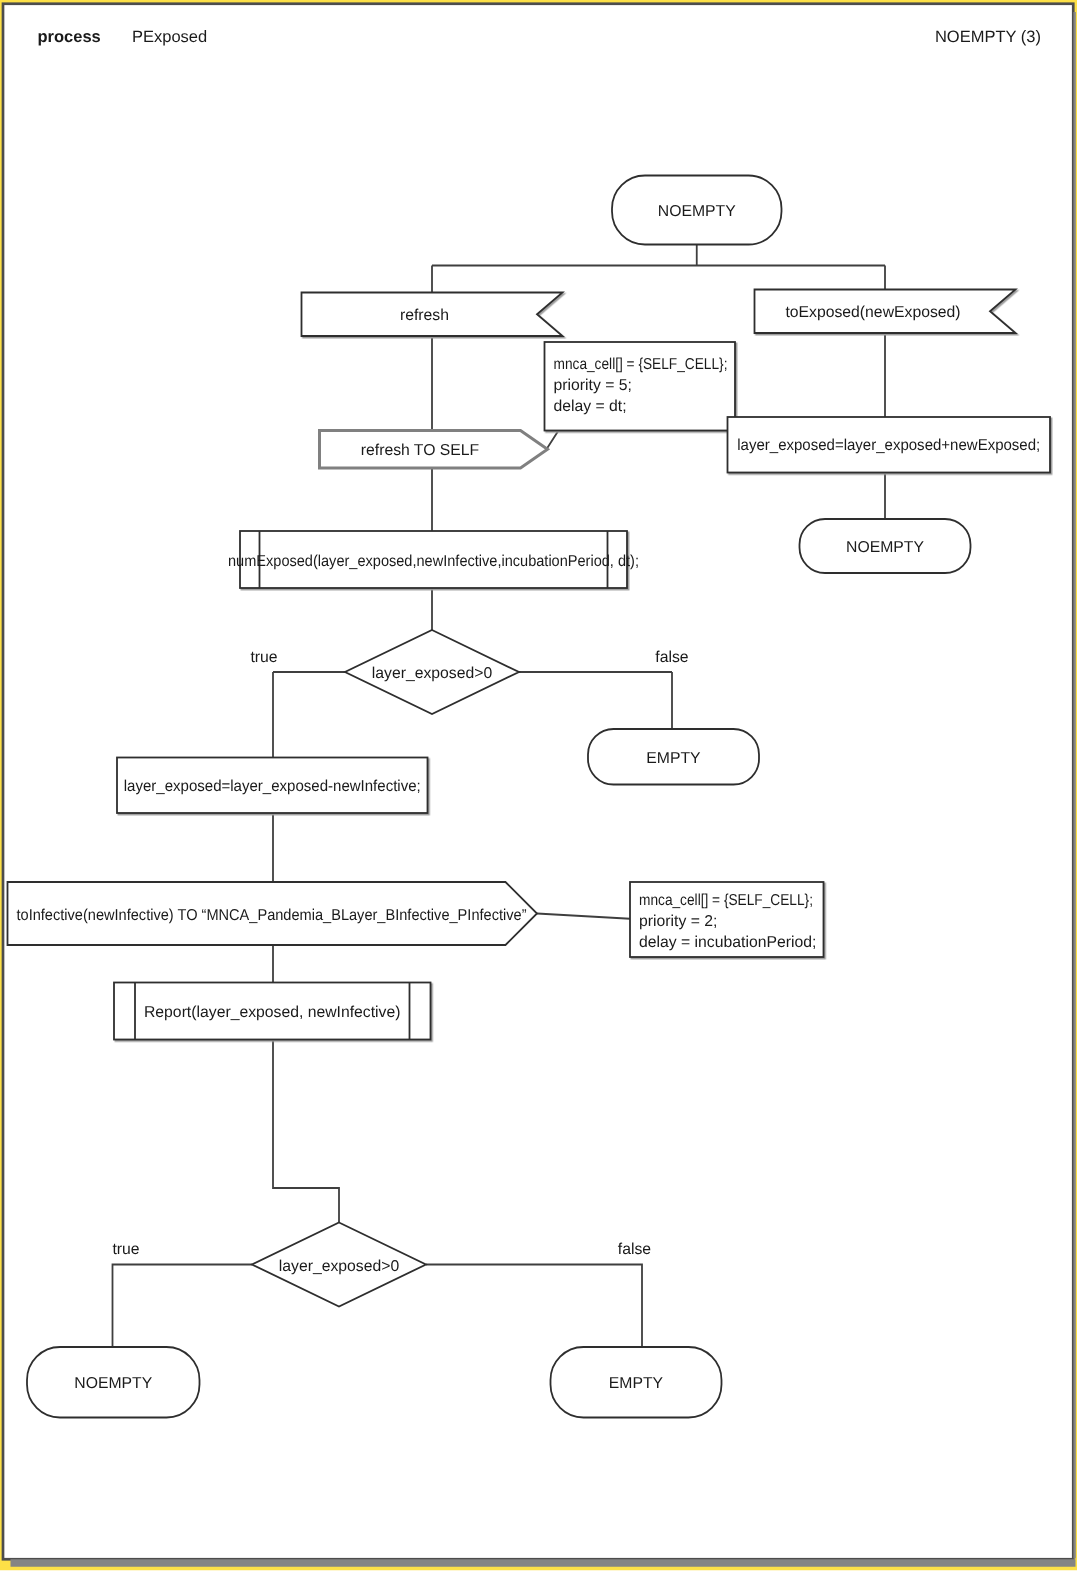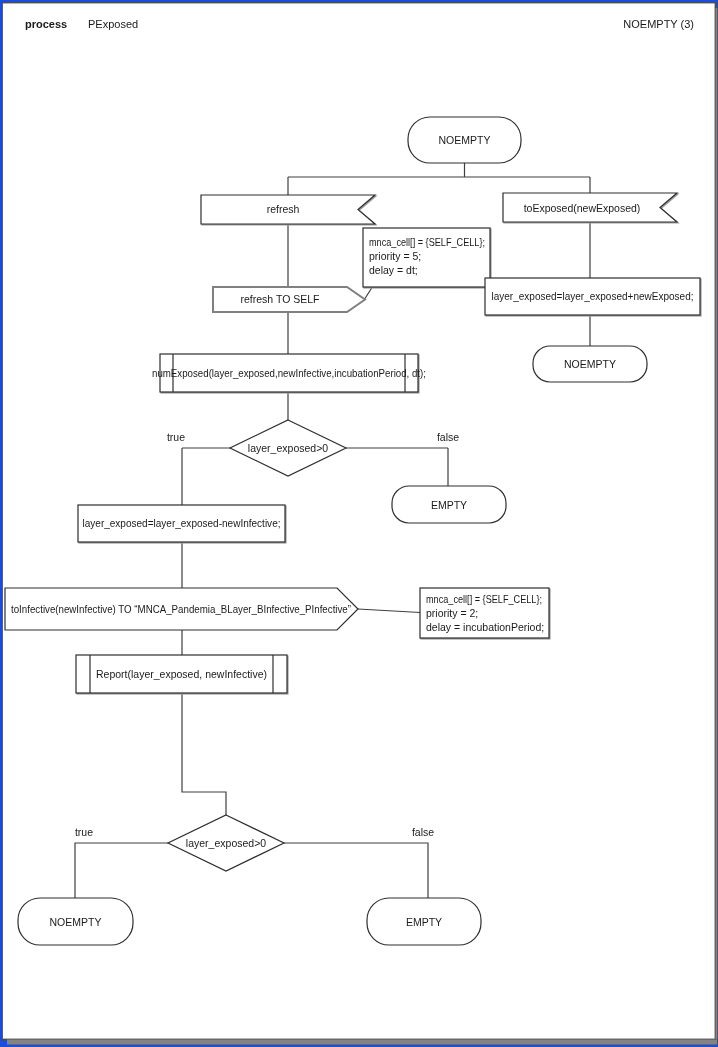--- a/index.html
+++ b/index.html
@@ -1,16 +1,16 @@
 <!DOCTYPE html>
 <html><head>
 <meta charset="utf-8">
 <style>
   html,body{margin:0;padding:0;background:#ffffff;}
-  .stage{position:relative;width:718px;height:1047px;background:#1d4ed8;overflow:hidden;
+  .stage{position:relative;width:718px;height:1047px;background:#fde047;overflow:hidden;
          font-family:"Liberation Sans",sans-serif;}
   svg text{font-family:"Liberation Sans",sans-serif;fill:#1a1a1a;font-size:10.5px;}
   svg .hdr{font-size:11px;}
   svg .hdr.b{font-weight:bold;}
   .shape{fill:#ffffff;stroke:#2e2e2e;stroke-width:1.2;}
   .shadowed{filter:drop-shadow(1px 1.5px 0 #9d9d9d);}
   .conn{fill:none;stroke:#3f3f3f;stroke-width:1.2;}
   .innerbar{stroke:#2e2e2e;stroke-width:1.2;}
   .sendgray{fill:#ffffff;stroke:#808080;stroke-width:2;}
 </style>

